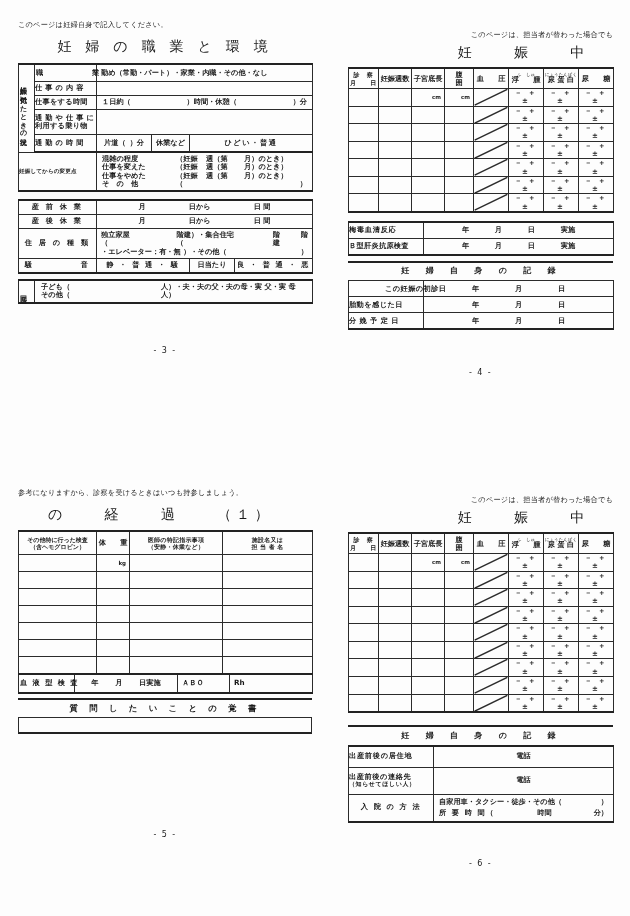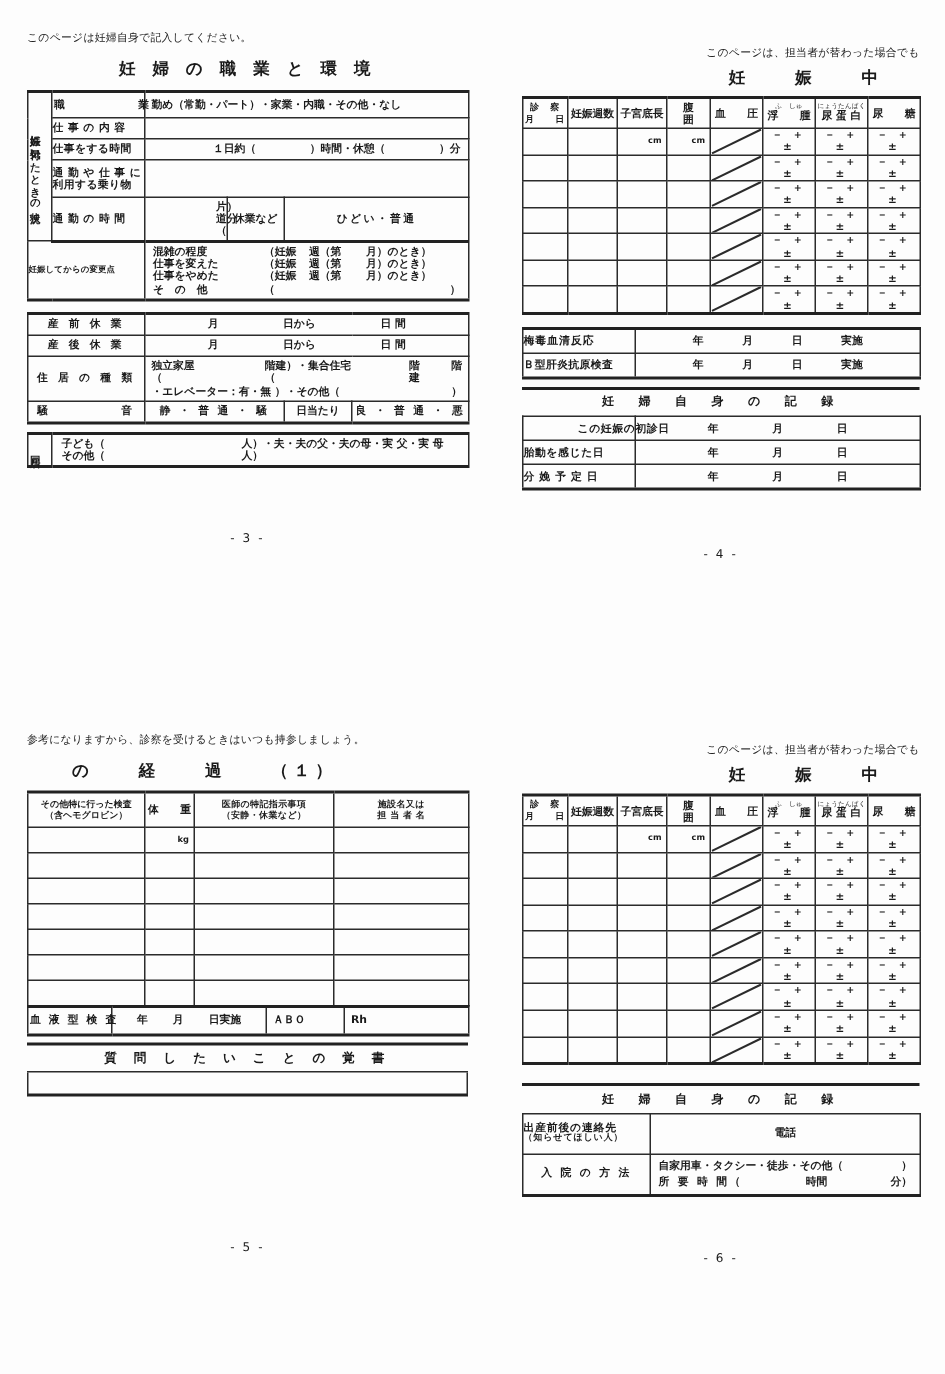--- a/index.html
+++ b/index.html
@@ -8,21 +8,21 @@
     background:#fdfdfd;
     font-family:"DejaVu Sans","Liberation Sans",sans-serif;
     color:#1a1a1a;
     overflow:hidden;
     position:relative;
   }
   .sheet{position:absolute;}
 
   
   .note{font-size:7.2px;letter-spacing:.2px;white-space:nowrap;}
-  .bigtitle{font-size:11px;font-weight:bold;letter-spacing:.34em;text-align:center;white-space:nowrap;}
+  .bigtitle{font-size:14px;font-weight:normal;letter-spacing:.34em;text-align:center;white-space:nowrap;}
   .pgnum{font-size:8px;text-align:center;letter-spacing:.18em;}
 
   
   table{border-collapse:collapse;width:100%;table-layout:fixed;}
   td,th{border:1px solid #2b2b2b;font-size:7.2px;font-weight:bold;
         padding:0;vertical-align:middle;line-height:1.15;}
   .hdr-top{border-top:2.4px solid #222;}
   .hdr-bot{border-bottom:2.4px solid #222;}
   .lbl{text-align:center;letter-spacing:.30em;white-space:nowrap;padding:0 1px;}
   .lbl-tight{text-align:left;letter-spacing:.04em;white-space:nowrap;}
@@ -35,21 +35,21 @@
     writing-mode:vertical-rl;text-orientation:upright;
     font-size:7px;font-weight:bold;letter-spacing:.05em;
     line-height:1;text-align:center;padding:2px 0;white-space:nowrap;
   }
 
   
   .p3{left:18px;top:20px;width:294px;}
   .p3 .t{margin-top:7px;}
   .p3 td{height:13px;}
   .r-multiline td{height:auto;}
-  .flexline{display:flex;justify-content:space-between;padding:0 5px;margin-left:40px;}
+  .flexline{display:flex;justify-content:space-between;padding:0 5px;}
 
   
   .chk td{height:14px;text-align:center;}
   .chk .hrow td{height:19px;line-height:1.05;}
   .bp{position:relative;}
   .bp svg{position:absolute;inset:0;width:100%;height:100%;}
   .pm{letter-spacing:.30em;font-size:7px;}
   .ruby{display:block;font-size:4.4px;font-weight:normal;letter-spacing:.02em;line-height:1;margin-bottom:-1px;}
   .unit{font-size:5.5px;display:block;text-align:right;padding-right:3px;}
   .twoline{display:block;font-size:6px;line-height:1.25;letter-spacing:.12em;}
@@ -738,20 +738,24 @@
   </table>
 
   <div class="sectionbar" style="margin-top:12px;border-bottom:none;">妊　婦　自　身　の　記　録</div>
 
   <table style="margin-top:2px;">
     <colgroup>
         <col style="width:85px">
         <col style="width:180px">
       </colgroup>
     <tbody>
+        <tr>
+      <td class="hdr-top lbl-tight" style="height:20px;letter-spacing:.1em;">出産前後の居住地</td>
+      <td class="hdr-top ctr">電話</td>
+    </tr>
     <tr>
       <td class="lbl-tight" style="height:26px;letter-spacing:.08em;">
         <span style="display:block">出産前後の連絡先</span>
         <span style="display:block;font-size:6px;">（知らせてほしい人）</span>
       </td>
       <td class="ctr">電話</td>
     </tr>
     <tr>
       <td class="hdr-bot lbl" style="height:26px;letter-spacing:.22em;">入 院 の 方 法</td>
       <td class="hdr-bot" style="padding:2px 5px;">

